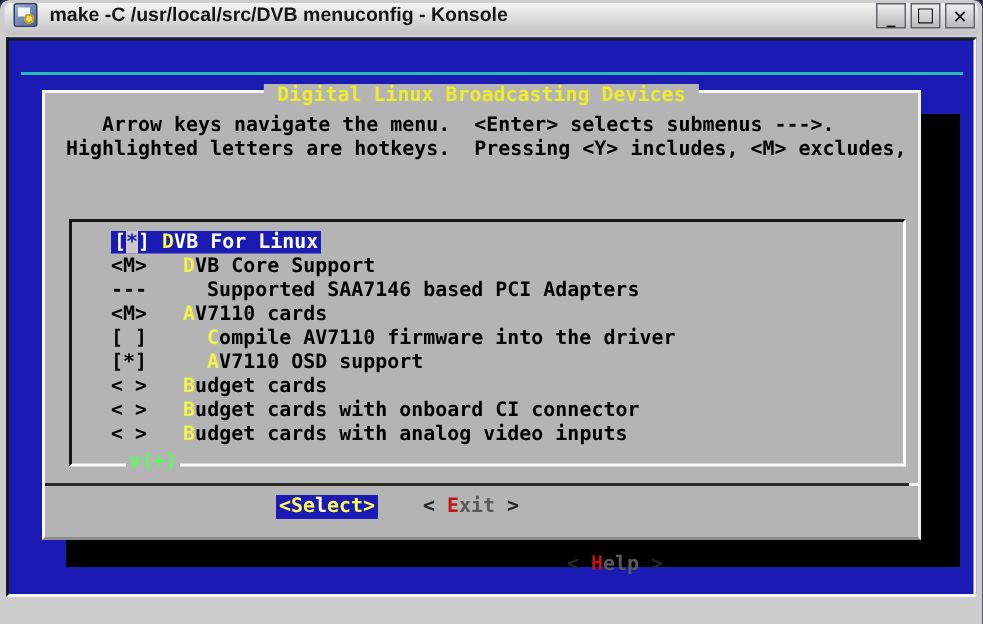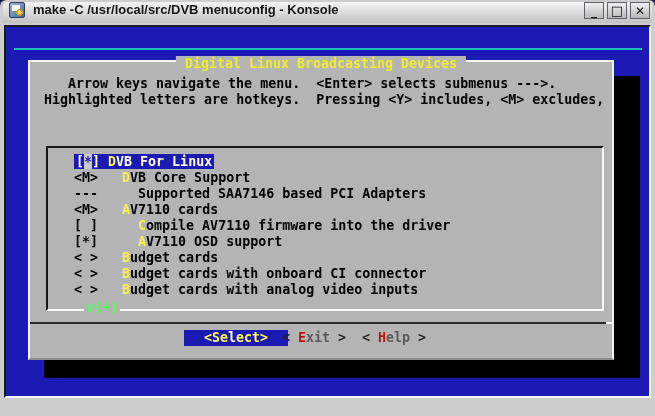--- a/index.html
+++ b/index.html
@@ -43,23 +43,23 @@
   .menulist{left:48px;top:154px;width:552px;}
   .row{height:16px;padding-left:26px;white-space:pre;color:#000;}
   .row .hotkey{color:var(--hyellow);}
   .selbar{background:var(--blue);color:#FFFFFF;padding:0 2px;}
   .selbar .hotkey{color:var(--syellow);}
   .cursor{background:#C9C9C9;color:var(--blue);}
   .scrollind{left:84px;top:300px;color:var(--green);background:var(--gray);padding:0 2px;}
   .separator{position:absolute;left:30px;top:322px;width:582px;height:2px;
     background:linear-gradient(to right,#2A2A2A calc(100% - 6px),#FAFAFA calc(100% - 6px));}
   .btn{top:330px;cursor:default;}
-  .btn-select{left:184px;background:var(--blue);padding:0 20px;}
+  .btn-select{left:184px;background:var(--blue);padding:0 2px;}
   .btn-exit{left:282px;text-align:right;}
-  .btn-help{left:362px;}
+  .btn-help{left:378px;margin-top:39px;}
   .c-yellow{color:var(--syellow);}
   .c-white{color:#FFFFFF;}
   .c-red{color:var(--red);}
   .c-dim{color:#5A5A5A;}
   .c-bracket{color:#262626;}
 </style>
 </head>
 <body>
 
 <div class="window">

